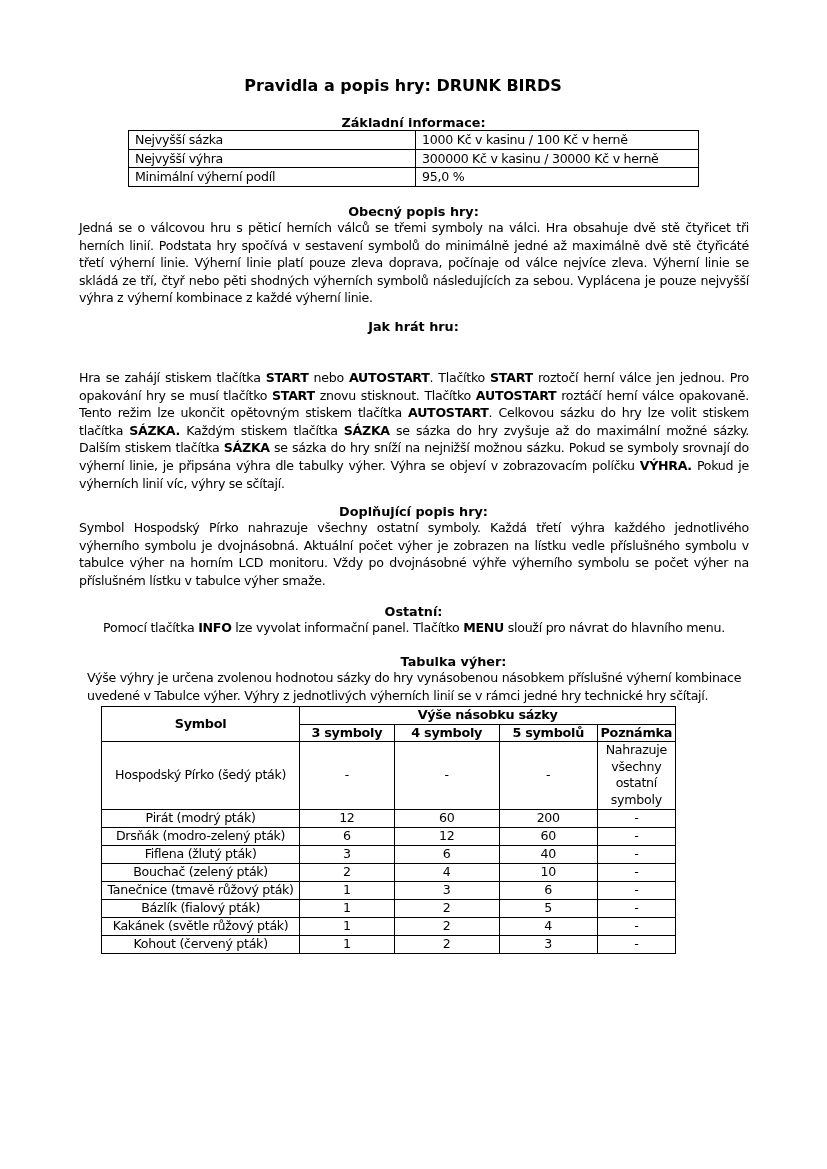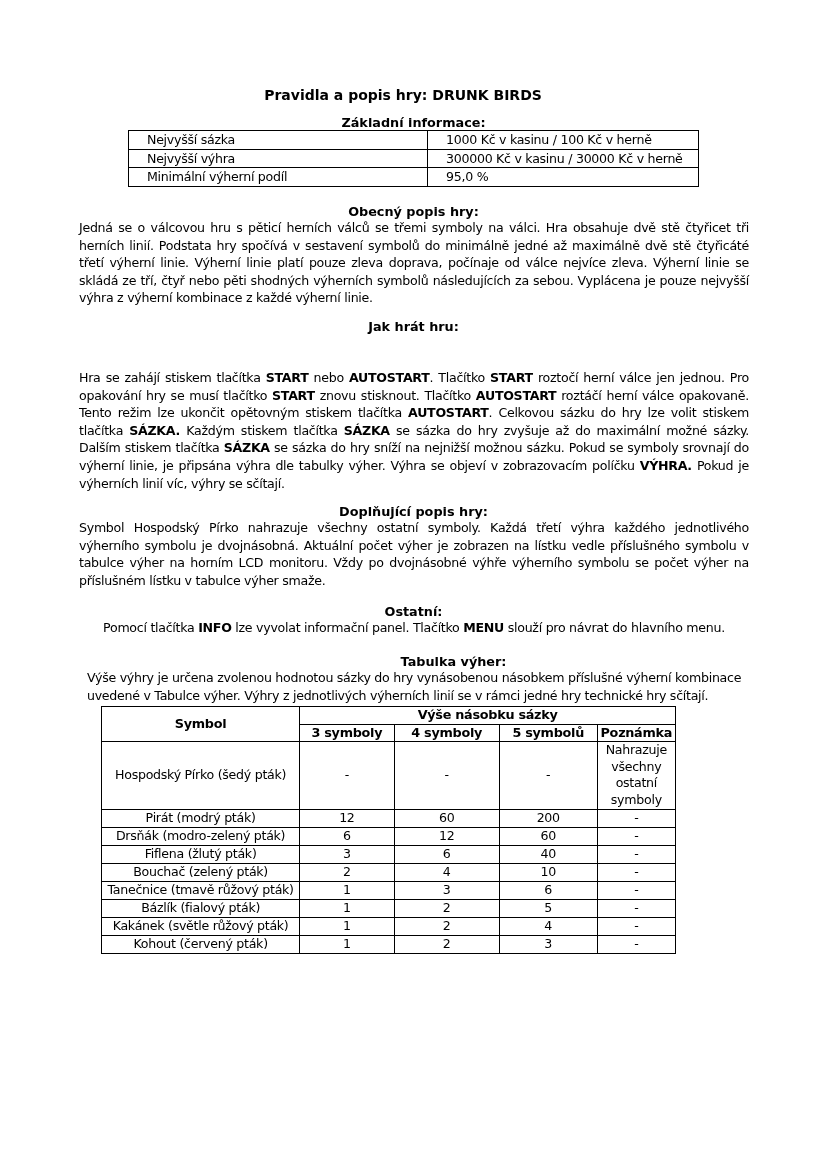--- a/index.html
+++ b/index.html
@@ -1,29 +1,29 @@
 <!DOCTYPE html>
 <html><head>
 <meta charset="utf-8">
 <style>
   html, body { margin:0; padding:0; background:#ffffff; }
   body { width:827px; height:1169px; position:relative; overflow:hidden;
          font-family:"DejaVu Sans", sans-serif; color:#000; font-size:12.6px; }
   .page { position:absolute; left:0; top:0; width:827px; height:1169px; }
-  .title { position:absolute; left:0; width:806px; top:87px; text-align:center;
-           font-weight:bold; font-size:14px; line-height:16px; }
+  .title { position:absolute; left:0; width:806px; top:78px; text-align:center;
+           font-weight:bold; font-size:16px; line-height:16px; }
   .heading { position:absolute; left:0; width:827px; text-align:center; font-weight:bold;
              font-size:12.8px; line-height:16px; }
   .para { position:absolute; left:79px; width:670px; text-align:justify; line-height:17.6px;
           font-size:12.6px; letter-spacing:-0.28px; }
   .para.center { text-align:center; }
   .para b { font-weight:bold; }
   table { border-collapse:collapse; position:absolute; }
   td, th { border:1px solid #000; padding:0; font-size:12.6px; letter-spacing:-0.28px; }
-  .info td { height:17.5px; line-height:17px; padding-left:18px; text-align:left; }
+  .info td { height:17.5px; line-height:17px; padding-left:6px; text-align:left; }
   .pay td, .pay th { text-align:center; line-height:16.6px; }
   .pay th { font-weight:bold; font-size:12.8px; }
   .pay td.sym { text-align:center; }
   .pay tr.r td { height:17px; }
 </style>
 </head>
 <body>
 
 <div class="page">
 

